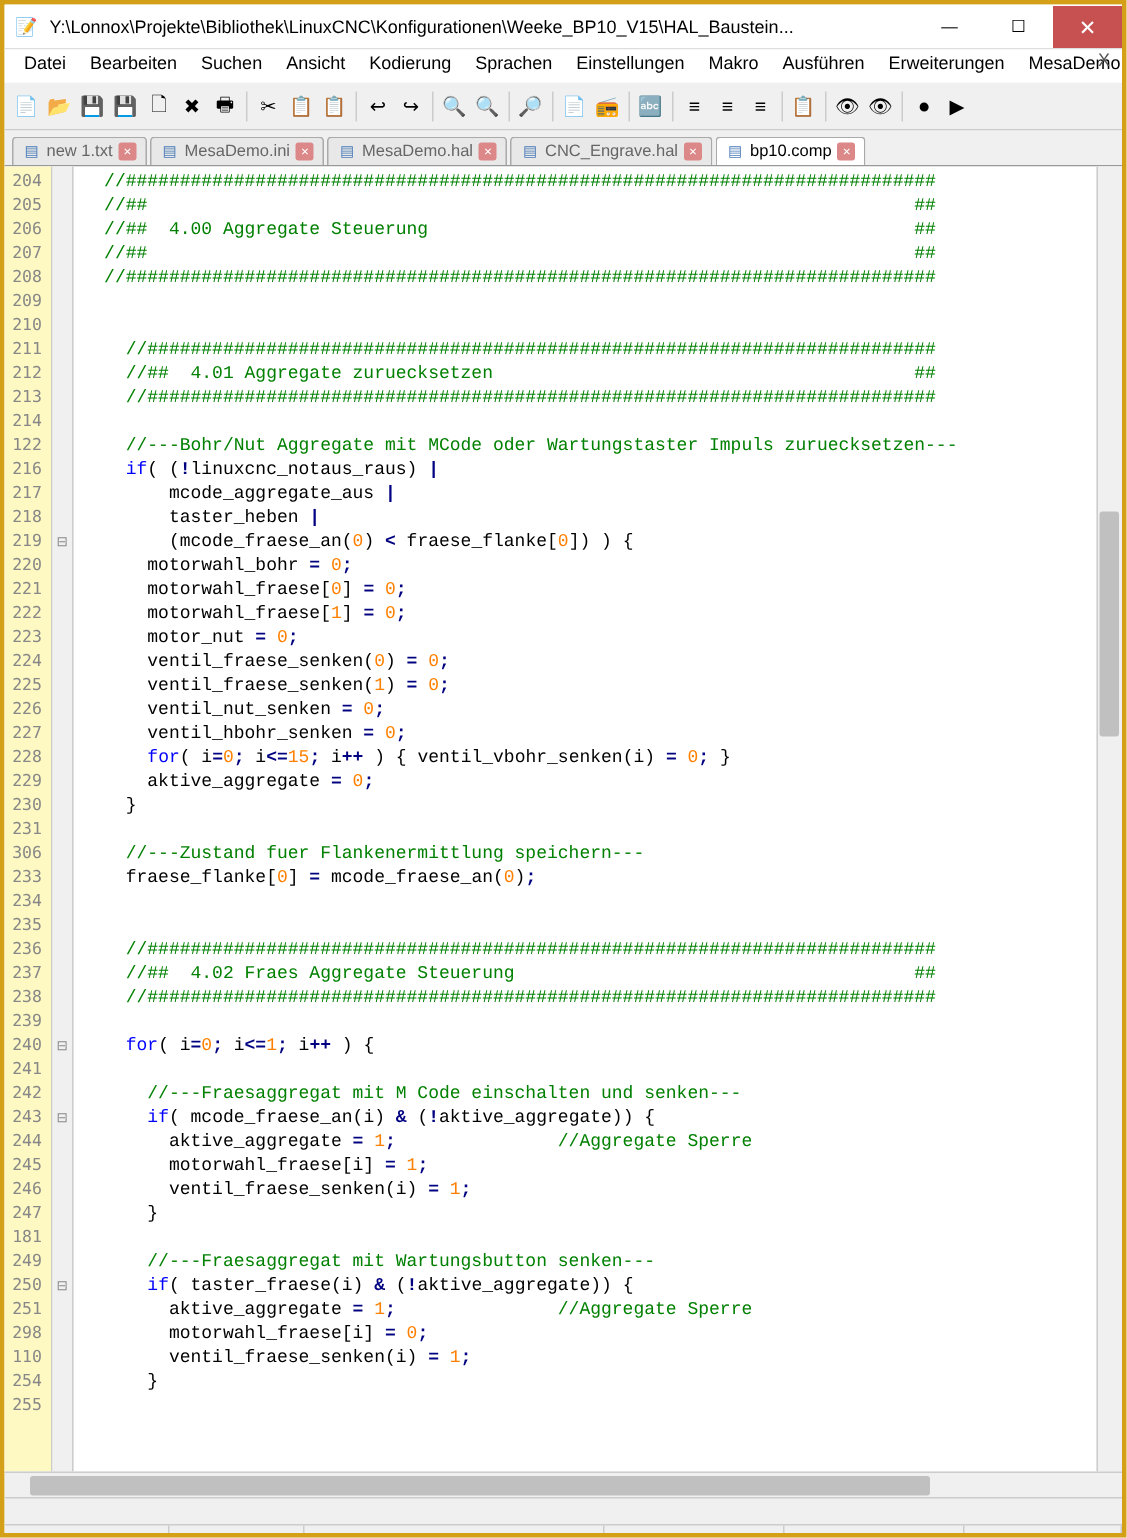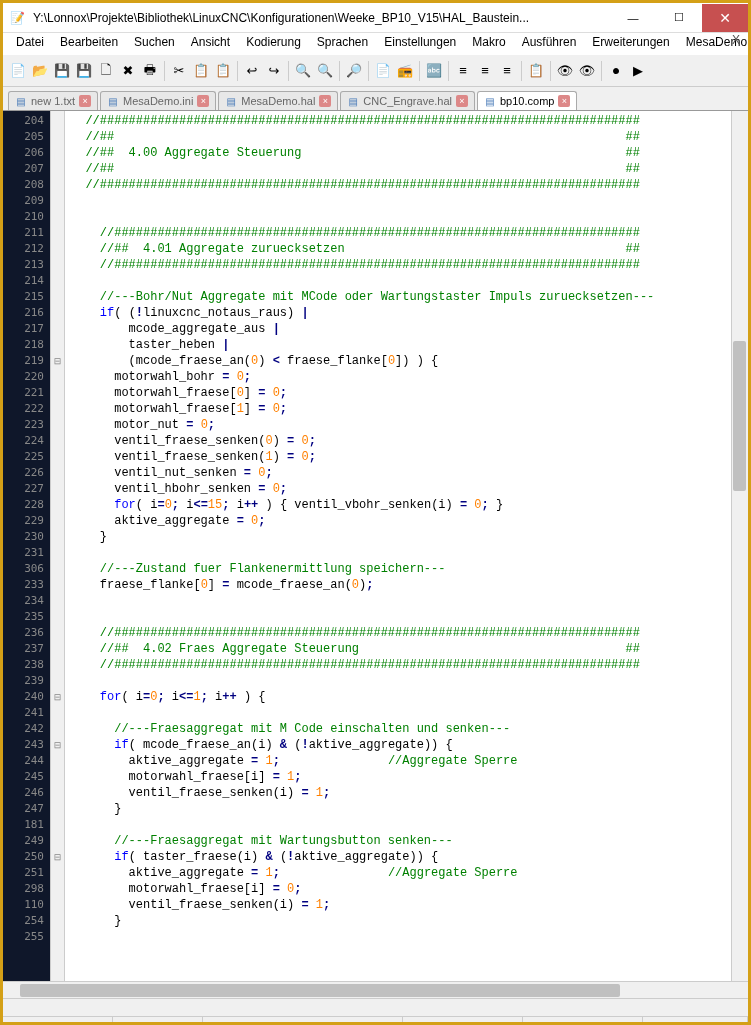--- a/index.html
+++ b/index.html
@@ -17,21 +17,21 @@
 .menubar-close { position: absolute; right: 8px; font-size: 12px; color: #555; }
 .toolbar { background: #f0f0f0; height: 32px; display: flex; align-items: center; padding: 0 5px; gap: 2px; border-bottom: 1px solid #ccc; }
 .tool-btn { width: 20px; height: 20px; display: flex; align-items: center; justify-content: center; font-size: 13px; cursor: default; }
 .tool-sep { width: 1px; height: 20px; background: #ccc; margin: 0 2px; }
 .tabbar { background: #f0f0f0; height: 24px; display: flex; align-items: flex-end; padding: 0 5px; border-bottom: 1px solid #999; }
 .tab { background: #e8e8e8; border: 1px solid #aaa; border-bottom: none; padding: 3px 6px; font-size: 11px; display: flex; align-items: center; gap: 4px; margin-right: 2px; color: #666; border-radius: 3px 3px 0 0; }
 .tab.active { background: #fff; color: #000; }
 .tab-icon { width: 12px; height: 12px; display: inline-flex; align-items: center; justify-content: center; font-size: 10px; color: #4a7bb8; }
 .tab-close { width: 12px; height: 12px; background: #d88; color: #fff; display: inline-flex; align-items: center; justify-content: center; font-size: 9px; border-radius: 2px; }
 .editor-area { display: flex; height: 870px; background: #fff; position: relative; }
-.gutter { width: 48px; background: #0f172a; border-right: 1px solid #ccc; padding-top: 2px; }
+.gutter { width: 32px; background: #fef9c3; border-right: 1px solid #ccc; padding-top: 2px; }
 .line-num { height: 16px; font-family: Consolas, monospace; font-size: 11px; color: #888; text-align: right; padding-right: 6px; line-height: 16px; }
 .fold-gutter { width: 14px; background: #f0f0f0; border-right: 1px solid #ccc; padding-top: 2px; }
 .fold-mark { height: 16px; display: flex; align-items: center; justify-content: center; font-size: 9px; color: #888; }
 .code-area { flex: 1; font-family: Consolas, "Courier New", monospace; font-size: 12px; padding: 2px 0 0 6px; white-space: pre; overflow: hidden; line-height: 16px; }
 .code-line { height: 16px; line-height: 16px; }
 .c-comment { color: #008000; }
 .c-kw { color: #0000ff; font-weight: normal; }
 .c-num { color: #ff8000; }
 .c-op { color: #000080; font-weight: bold; }
 .c-paren { color: #000; }
@@ -145,21 +145,21 @@
       <div class="line-num">205</div>
       <div class="line-num">206</div>
       <div class="line-num">207</div>
       <div class="line-num">208</div>
       <div class="line-num">209</div>
       <div class="line-num">210</div>
       <div class="line-num">211</div>
       <div class="line-num">212</div>
       <div class="line-num">213</div>
       <div class="line-num">214</div>
-      <div class="line-num">215</div>
+      <div class="line-num">122</div>
       <div class="line-num">216</div>
       <div class="line-num">217</div>
       <div class="line-num">218</div>
       <div class="line-num">219</div>
       <div class="line-num">220</div>
       <div class="line-num">221</div>
       <div class="line-num">222</div>
       <div class="line-num">223</div>
       <div class="line-num">224</div>
       <div class="line-num">225</div>

